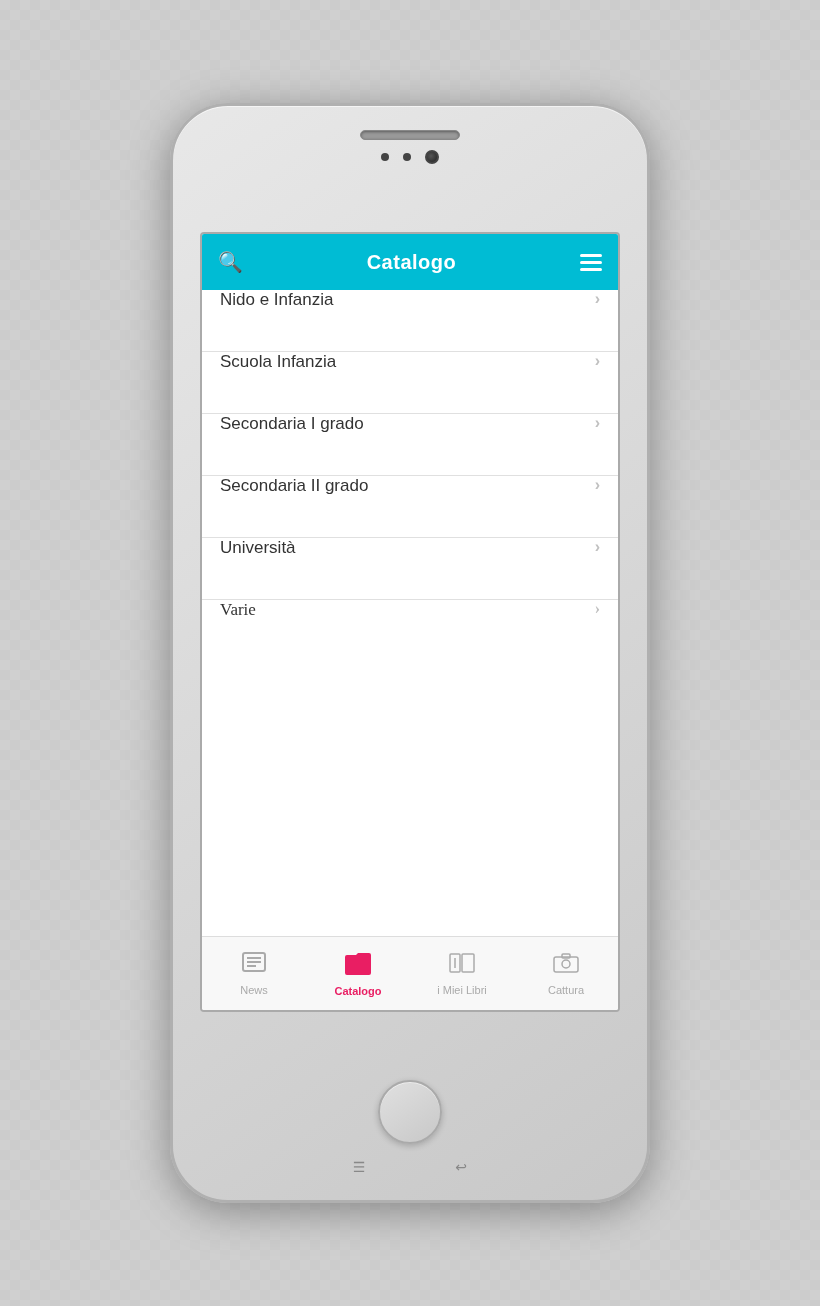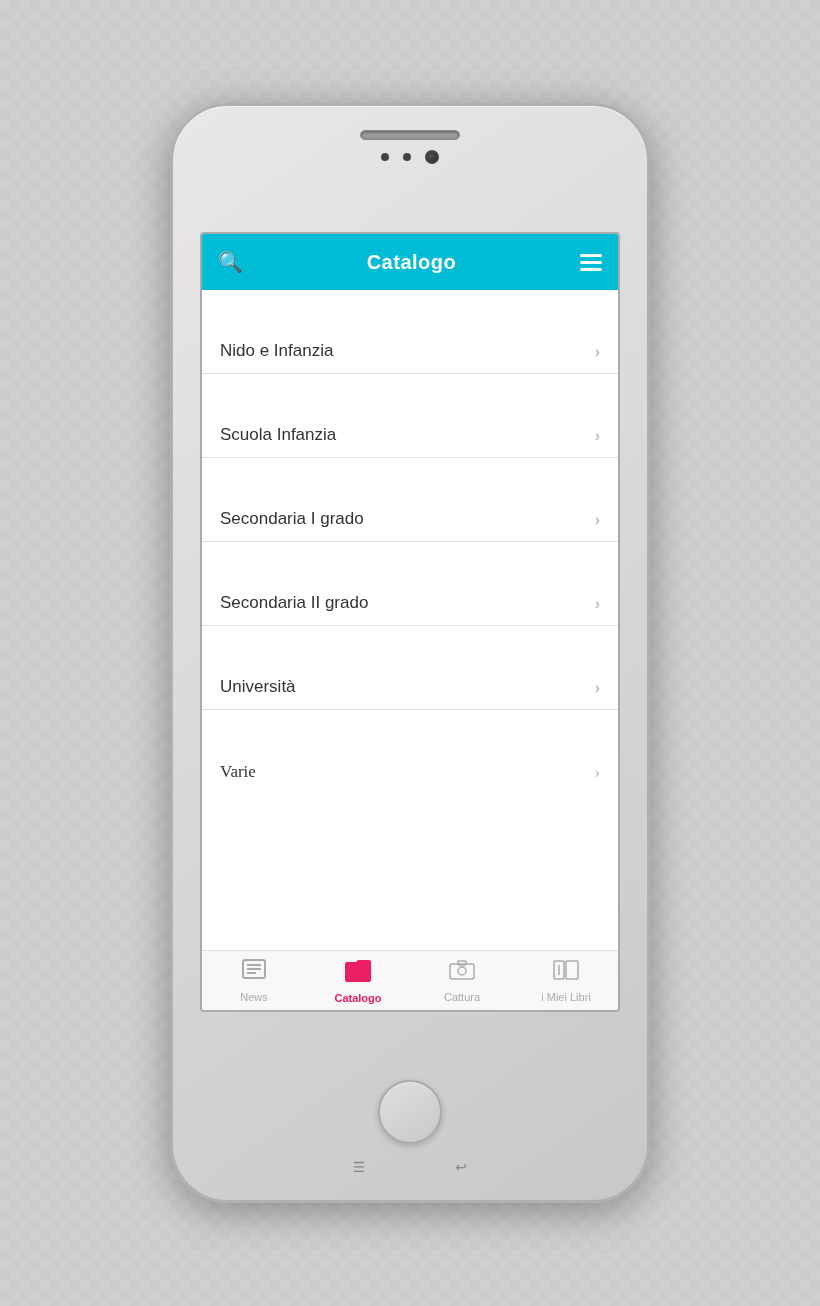--- a/index.html
+++ b/index.html
@@ -123,24 +123,24 @@
 
     
     .app-list {
       flex: 1;
       background: white;
       overflow-y: auto;
     }
 
     .list-item {
       display: flex;
-      align-items: flex-end;
+      align-items: flex-start;
       justify-content: space-between;
-      padding: 12px 18px;
-      height: 84px;
+      padding: 0 18px;
+      height: 62px;
       border-bottom: 1px solid #e0e0e0;
       cursor: pointer;
     }
 
     .list-item:last-child {
       border-bottom: none;
       font-family: Liberation Serif, serif;
     }
 
     .list-item-label {
@@ -152,21 +152,21 @@
     .chevron-icon {
       color: #c0c0c0;
       font-size: 16px;
       font-weight: bold;
     }
 
     
     .app-tabbar {
       background: #f8f8f8;
       border-top: 1px solid #ddd;
-      height: 60px;
+      height: 74px;
       display: flex;
       align-items: center;
       justify-content: space-around;
       flex-shrink: 0;
     }
 
     .tab-item {
       display: flex;
       flex-direction: column;
       align-items: center;
@@ -320,37 +320,37 @@
           <svg width="28" height="24" viewBox="0 0 28 24" fill="none">
             <path d="M1 6 Q1 4 3 4 L12 4 L14 2 L25 2 Q27 2 27 4 L27 22 Q27 24 25 24 L3 24 Q1 24 1 22 Z" fill="#e91e63"></path>
           </svg>
         </span>
         <span class="tab-label active">Catalogo</span>
       </div>
 
       <div class="tab-item">
         <span class="tab-icon">
           <svg width="26" height="22" viewBox="0 0 26 22" fill="none">
+            <rect x="1" y="2" width="10" height="18" rx="1" stroke="#aaa" stroke-width="1.5" fill="none"></rect>
+            <rect x="13" y="2" width="12" height="18" rx="1" stroke="#aaa" stroke-width="1.5" fill="none"></rect>
+            <line x1="6" y1="6" x2="6" y2="16" stroke="#aaa" stroke-width="1.5"></line>
+          </svg>
+        </span>
+        <span class="tab-label">i Miei Libri</span>
+      </div>
+
+      <div class="tab-item">
+        <span class="tab-icon">
+          <svg width="26" height="22" viewBox="0 0 26 22" fill="none">
             <rect x="1" y="5" width="24" height="15" rx="2" stroke="#aaa" stroke-width="1.5" fill="none"></rect>
             <circle cx="13" cy="12" r="4" stroke="#aaa" stroke-width="1.5" fill="none"></circle>
             <rect x="9" y="2" width="8" height="4" rx="1" stroke="#aaa" stroke-width="1.5" fill="none"></rect>
           </svg>
         </span>
         <span class="tab-label">Cattura</span>
-      </div>
-
-      <div class="tab-item">
-        <span class="tab-icon">
-          <svg width="26" height="22" viewBox="0 0 26 22" fill="none">
-            <rect x="1" y="2" width="10" height="18" rx="1" stroke="#aaa" stroke-width="1.5" fill="none"></rect>
-            <rect x="13" y="2" width="12" height="18" rx="1" stroke="#aaa" stroke-width="1.5" fill="none"></rect>
-            <line x1="6" y1="6" x2="6" y2="16" stroke="#aaa" stroke-width="1.5"></line>
-          </svg>
-        </span>
-        <span class="tab-label">i Miei Libri</span>
       </div>
     </div>
 
   </div>
 
   <div class="phone-bottom">
     <div class="home-button"></div>
     <div class="phone-bottom-buttons">
       <div class="soft-button">☰</div>
       <div class="soft-button">↩</div>

